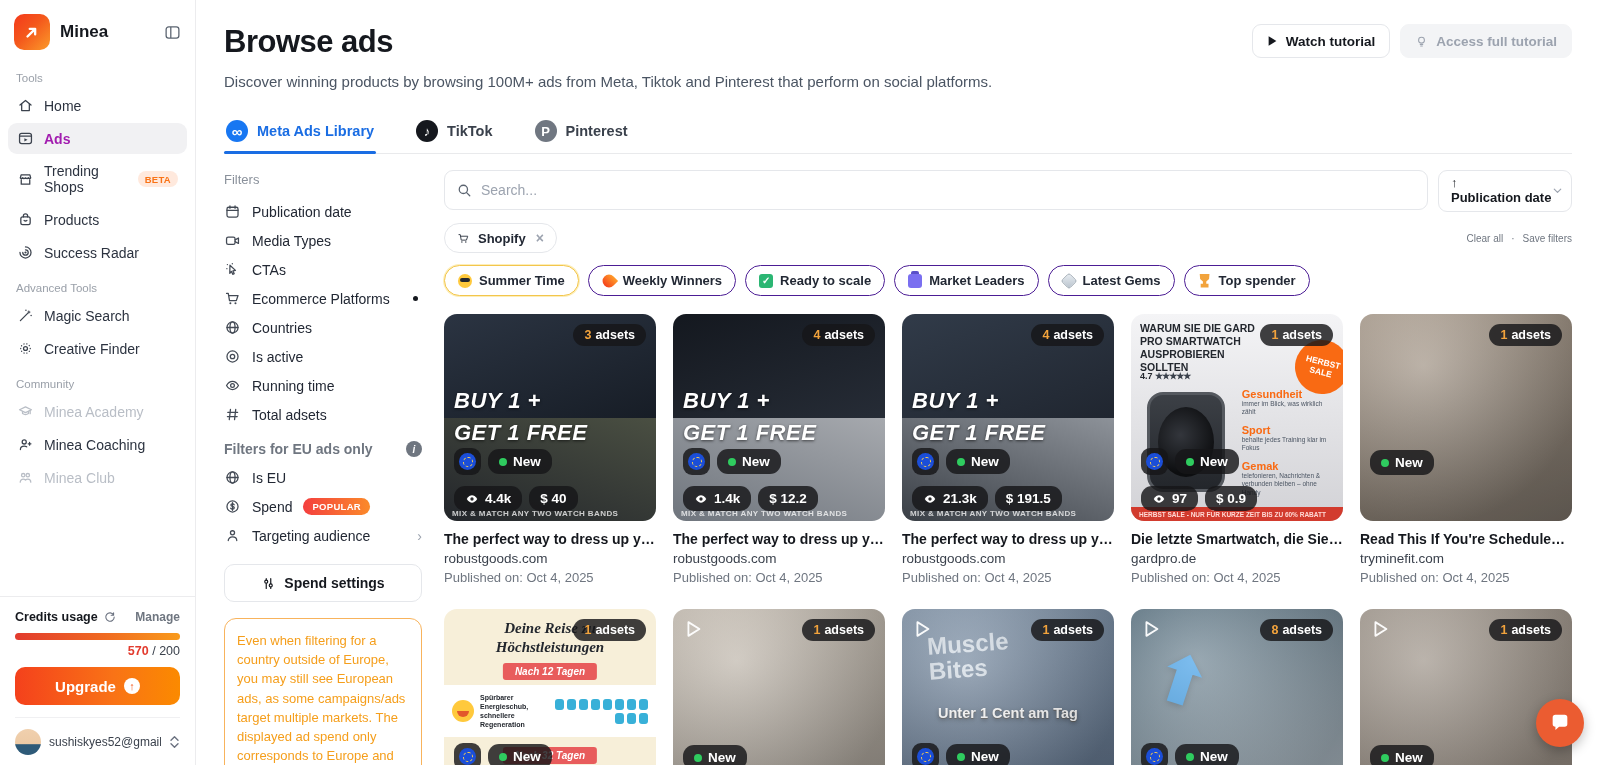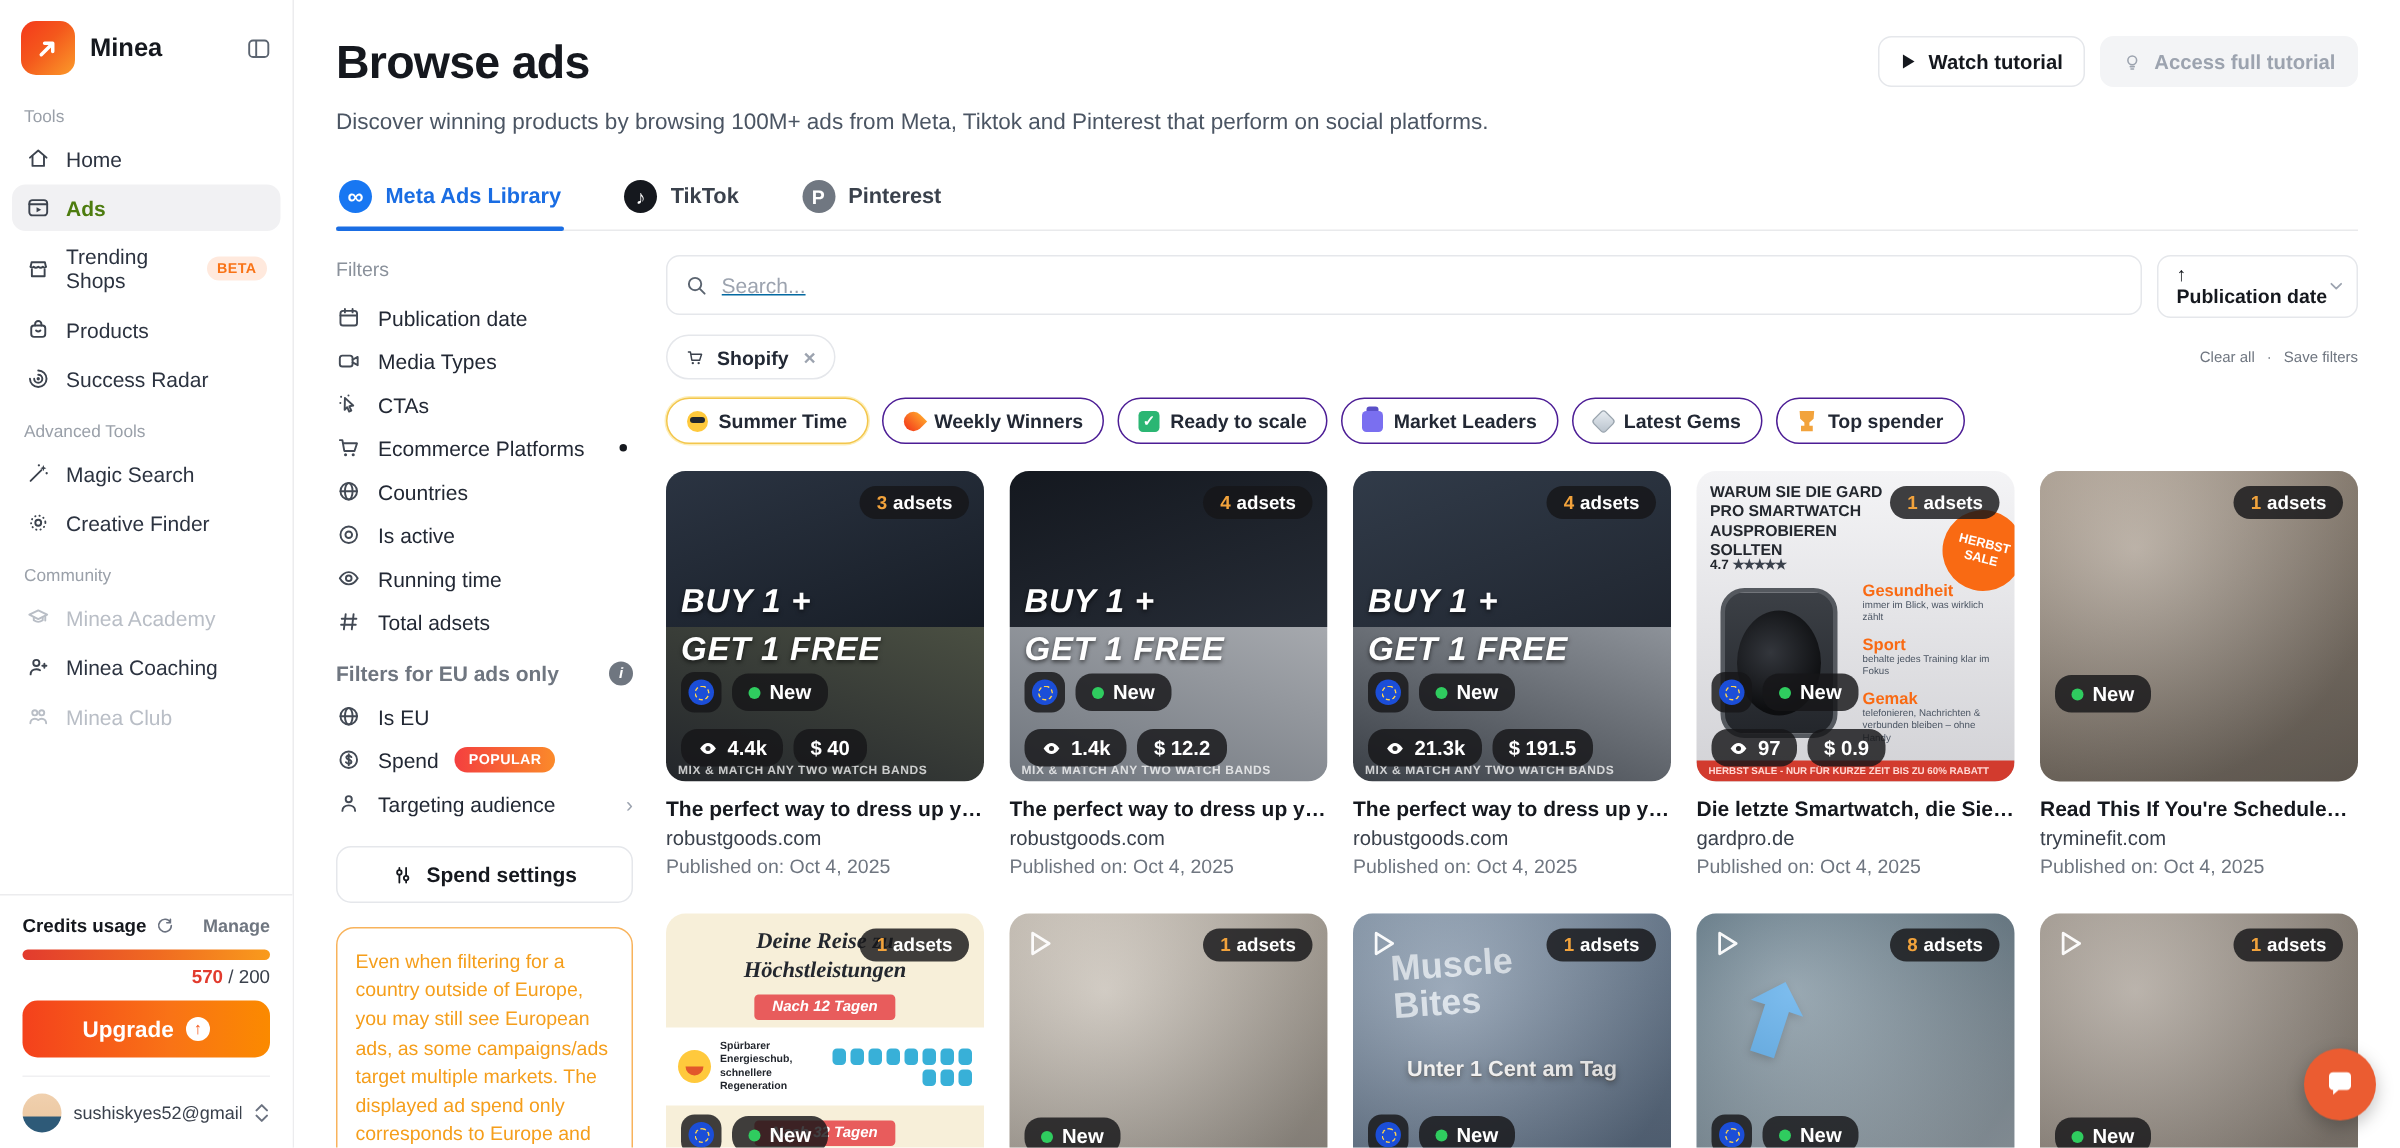--- a/index.html
+++ b/index.html
@@ -13,21 +13,21 @@
   .brand-row { display:flex; align-items:center; gap:10px; padding:14px 14px 10px 14px; }
   .logo { width:36px; height:36px; border-radius:10px;
     background:linear-gradient(135deg,#f4391b 0%,#f4581c 45%,#fb9b2a 100%);
     display:flex; align-items:center; justify-content:center; flex:0 0 auto; }
   .brand-name { font-size:17px; font-weight:700; color:#15181e; flex:1; }
   .panel-toggle { color:#5b6470; cursor:pointer; }
   .side-label { font-size:11.5px; color:#9aa0a9; padding:12px 16px 4px 16px; }
   .nav-item { display:flex; align-items:center; gap:10px; margin:2px 8px; padding:7px 9px;
     border-radius:9px; font-size:14px; color:#2c3340; cursor:pointer; }
   .nav-item .nicon { width:17px; height:17px; color:#3c434e; flex:0 0 auto; }
-  .nav-item.active { background:#f1f1f3; font-weight:600; color:#4d7c0f; }
+  .nav-item.active { background:#f1f1f3; font-weight:600; color:#a21caf; }
   .nav-item.disabled { color:#b9bec6; }
   .nav-item.disabled .nicon { color:#b9bec6; }
   .beta-badge { margin-left:2px; background:#ffe9dd; color:#f97316; font-size:9.5px; font-weight:700;
     padding:2.5px 7px; border-radius:8px; letter-spacing:.3px; }
   .side-footer { position:absolute; bottom:0; left:0; right:0; border-top:1px solid #ececee;
     padding:13px 15px 10px 15px; background:#fff; }
   .credits-row { display:flex; align-items:center; font-size:12.5px; }
   .credits-title { font-weight:700; color:#15181e; }
   .refresh-ic { margin-left:6px; color:#6b7280; }
   .manage-link { margin-left:auto; color:#6f7680; font-size:12px; font-weight:600; cursor:pointer; }
@@ -94,22 +94,22 @@
     display:flex; align-items:center; justify-content:center; gap:8px;
     font-family:"Liberation Sans",sans-serif; }
   .eu-notice { margin-top:16px; border:1px solid #f8b35c; border-radius:12px; padding:12px;
     color:#f59e1b; font-size:13px; line-height:1.48; }
 
   
   .ads-col { flex:1; min-width:0; }
   .search-row { display:flex; gap:10px; align-items:flex-start; }
   .search-box { flex:1; height:40px; border:1px solid #e5e7eb; border-radius:9px; display:flex;
     align-items:center; padding:0 12px; gap:9px; background:#fff; }
-  .search-box input { border:none; outline:none; flex:1; font-size:14px; color:#0369a1;
-    font-family:"Liberation Sans",sans-serif;text-decoration:underline; }
+  .search-box input { border:none; outline:none; flex:1; font-size:14px; color:#a21caf;
+    font-family:"Liberation Sans",sans-serif; }
   .search-box input::placeholder { color:#9ca3af; }
   .sort-box { width:134px; border:1px solid #e5e7eb; border-radius:9px; padding:5px 10px 6px 12px;
     cursor:pointer; display:flex; align-items:center; background:#fff; }
   .sort-lines { flex:1; }
   .sort-arrow { font-size:13px; color:#15181e; line-height:1; }
   .sort-label { font-size:13px; font-weight:700; color:#15181e; margin-top:1px; white-space:nowrap; }
   .chips-row { display:flex; align-items:center; margin-top:11px; }
   .chip { display:flex; align-items:center; gap:8px; height:30px; padding:0 12px; border-radius:16px;
     border:1px solid #e5e7eb; background:#fff; font-size:13px; font-weight:600; color:#222834;
     cursor:pointer; }

